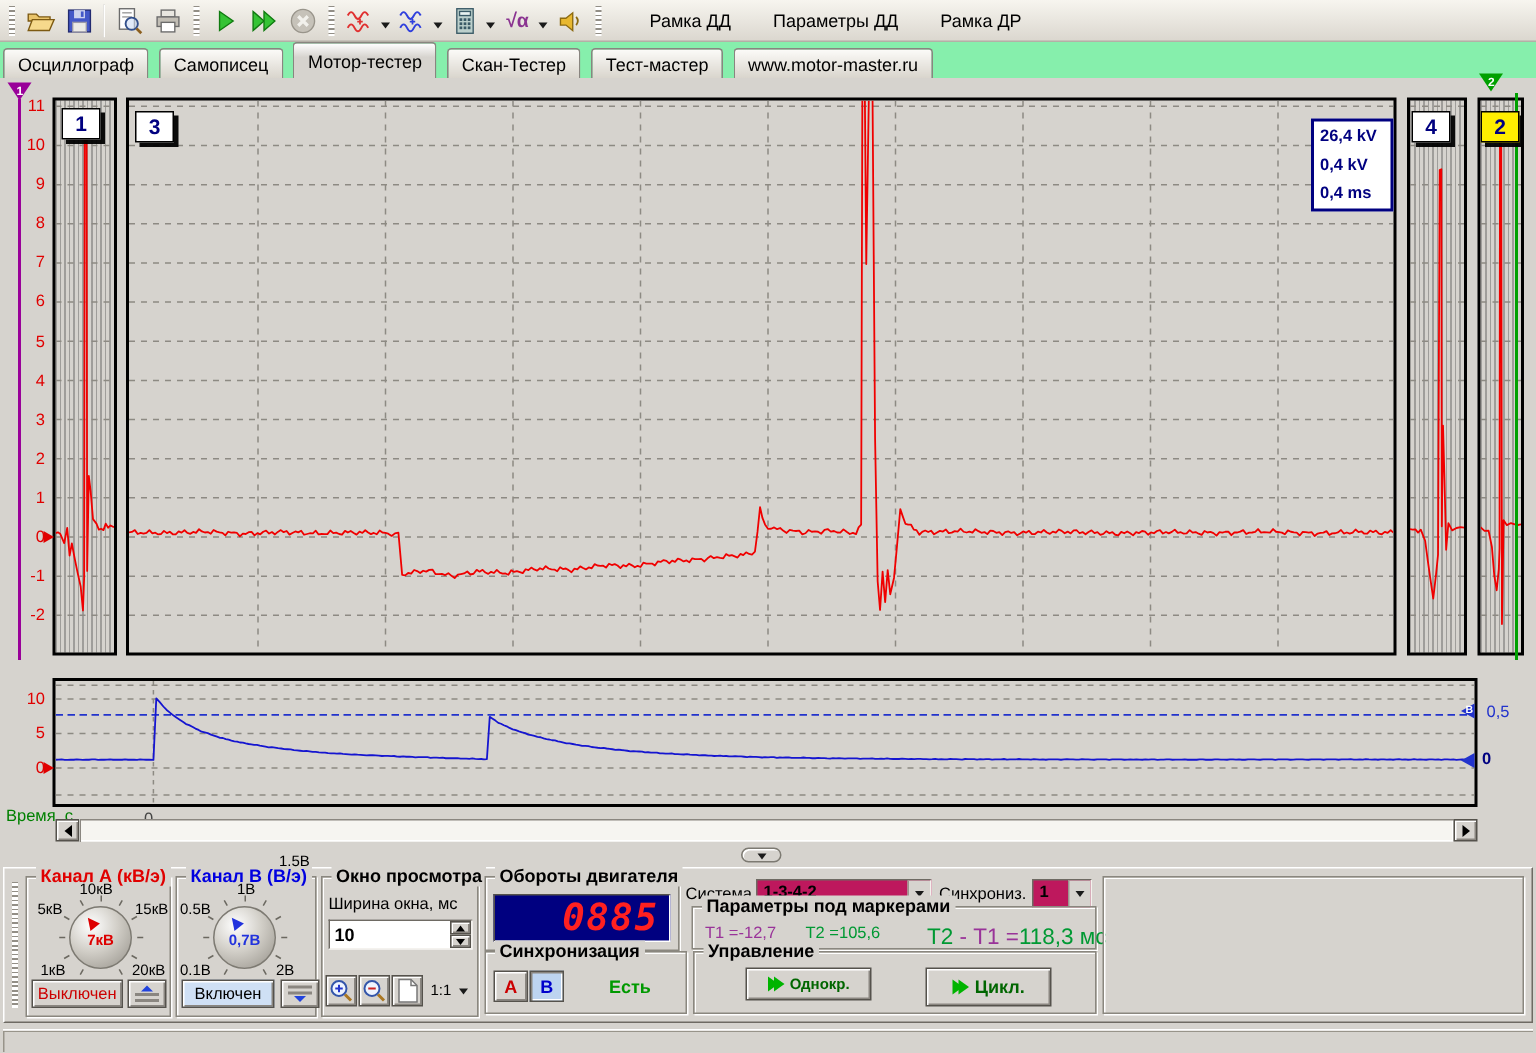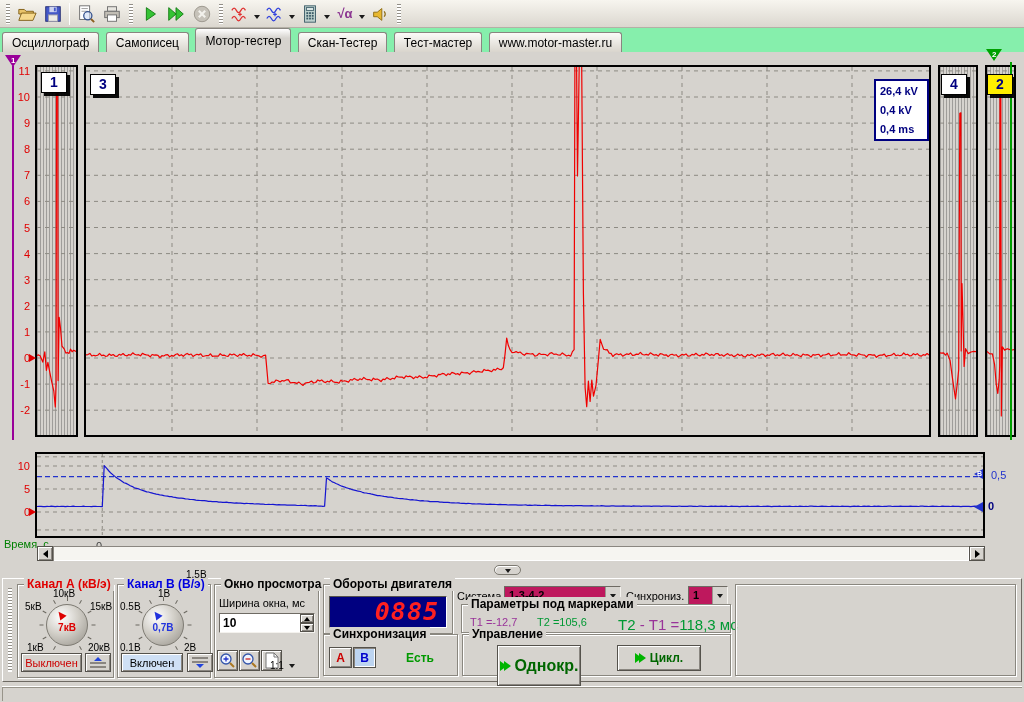--- a/index.html
+++ b/index.html
@@ -160,20 +160,25 @@
     <span style="font-size:13px;font-weight:bold;color:#8a3390">√α</span>
   </button>
   <span class="dd"></span>
   <button class="tb-btn">
     <svg width="20" height="20" viewBox="0 0 22 22">
         <path d="M4 9v5h4l5 4V5L8 9z" fill="#e8b830" stroke="#8c6a10"></path>
         <path d="M15.5 8q2.5 3 0 6" fill="none" stroke="#8c6a10" stroke-width="1.3"></path>
       </svg>
   </button>
   <div class="tb-grip"></div>
+  <div class="tb-menu">
+    <span class="tb-menu-item">Рамка ДД</span>
+    <span class="tb-menu-item">Параметры ДД</span>
+    <span class="tb-menu-item">Рамка ДР</span>
+  </div>
 </div>
 
 <div class="tabbar">
   <div class="tab"><span>Осциллограф</span></div>
   <div class="tab"><span>Самописец</span></div>
   <div class="tab active"><span>Мотор-тестер</span></div>
   <div class="tab"><span>Скан-Тестер</span></div>
   <div class="tab"><span>Тест-мастер</span></div>
   <div class="tab"><span>www.motor-master.ru</span></div>
 </div>
@@ -439,21 +444,21 @@
       <path d="M4.5 7h5" stroke="#cc2222" stroke-width="1.3"></path>
       <line x1="11" y1="11" x2="15" y2="15" stroke="#aa7722" stroke-width="2"></line>
     </svg>
 </div>
 <div class="ctl-btn btn3d" style="left:261px;top:650px;width:21px;height:21px">
   <svg width="14" height="17" viewBox="0 0 14 17">
       <path d="M1 1h8l4 4v11H1z" fill="#fff" stroke="#777"></path>
       <path d="M9 1v4h4" fill="none" stroke="#777"></path>
     </svg>
 </div>
-<div style="position:absolute;left:268px;top:650px;width:32px;height:21px;display:flex;align-items:flex-end">
+<div style="position:absolute;left:285px;top:650px;width:32px;height:21px;display:flex;align-items:center">
   <span style="font-size:10px;padding-left:2px">1:1</span>
   <i style="width:0;height:0;border:3px solid transparent;border-top:4px solid #1a1a1a;margin:4px 0 0 5px"></i>
 </div>
 
 <div class="group" style="left:323px;top:584px;width:130px;height:50px">
   <span class="gtitle">Обороты двигателя</span>
 </div>
 <div class="lcd">0885</div>
 
 <span class="small-lab" style="left:457px;top:590px">Система</span>
@@ -481,21 +486,21 @@
 <div class="group" style="left:323px;top:634px;width:135px;height:42px">
   <span class="gtitle">Синхронизация</span>
 </div>
 <div class="ctl-btn btn3d" style="left:329px;top:647px;width:23px;height:21px;color:#cc0000;font-weight:bold;font-size:12px">А</div>
 <div class="ctl-btn btn3d pressed" style="left:353px;top:647px;width:23px;height:21px;background:#bdd4f0;color:#0000cc;font-weight:bold;font-size:12px">В</div>
 <span style="position:absolute;left:406px;top:651px;font-size:12px;font-weight:bold;color:#009900">Есть</span>
 
 <div class="group" style="left:462px;top:634px;width:269px;height:42px">
   <span class="gtitle">Управление</span>
 </div>
-<div class="ctl-btn btn3d" style="left:497px;top:645px;width:84px;height:41px;font-weight:bold;font-size:16px;color:#006600">
+<div class="ctl-btn btn3d" style="left:497px;top:645px;width:84px;height:22px;font-weight:bold;font-size:10px;color:#006600">
   <span class="tri-r"></span>
     <span class="tri-r second"></span>
   <span>Однокр.</span>
 </div>
 <div class="ctl-btn btn3d" style="left:617px;top:645px;width:84px;height:26px;font-weight:bold;font-size:12px;color:#006600">
   <span class="tri-r"></span>
     <span class="tri-r second"></span>
   <span>Цикл.</span>
 </div>
 

